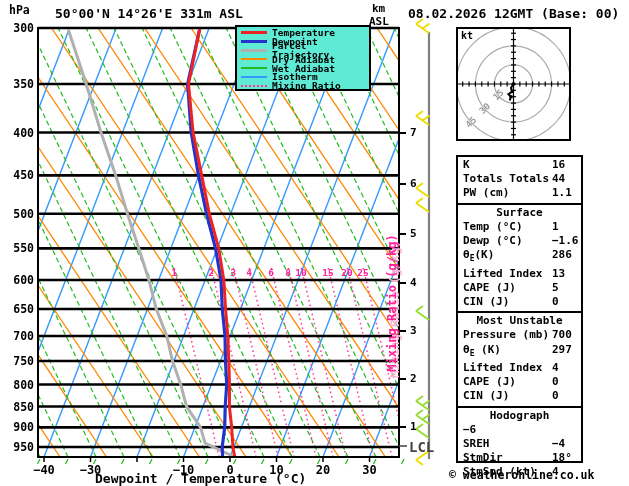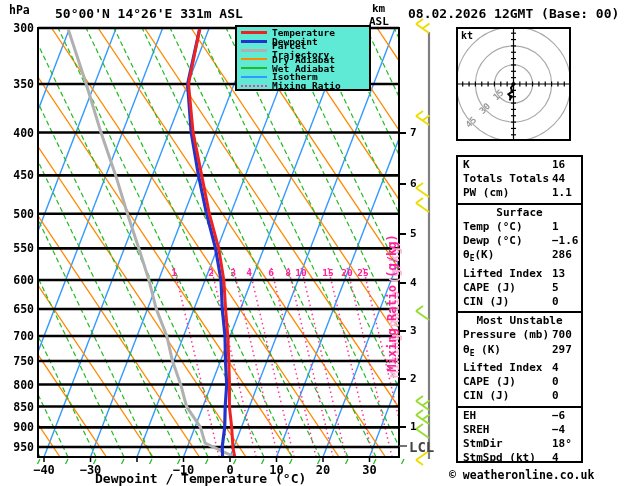--- a/index.html
+++ b/index.html
@@ -371,22 +371,22 @@
         <div class="trow">
           <span class="tlab"><span>CAPE (J)</span></span>
           <span class="tval">0</span>
         </div>
         <div class="trow">
           <span class="tlab"><span>CIN (J)</span></span>
           <span class="tval">0</span>
         </div>
       </div>
       <div class="tsection">
-        <div class="trow">
-          <span class="tlab"><span>EH</span></span>
+        <div class="thead">Hodograph</div>
+        <div class="trow">
           <span class="tval">−6</span>
         </div>
         <div class="trow">
           <span class="tlab"><span>SREH</span></span>
           <span class="tval">−4</span>
         </div>
         <div class="trow">
           <span class="tlab"><span>StmDir</span></span>
           <span class="tval">18°</span>
         </div>

